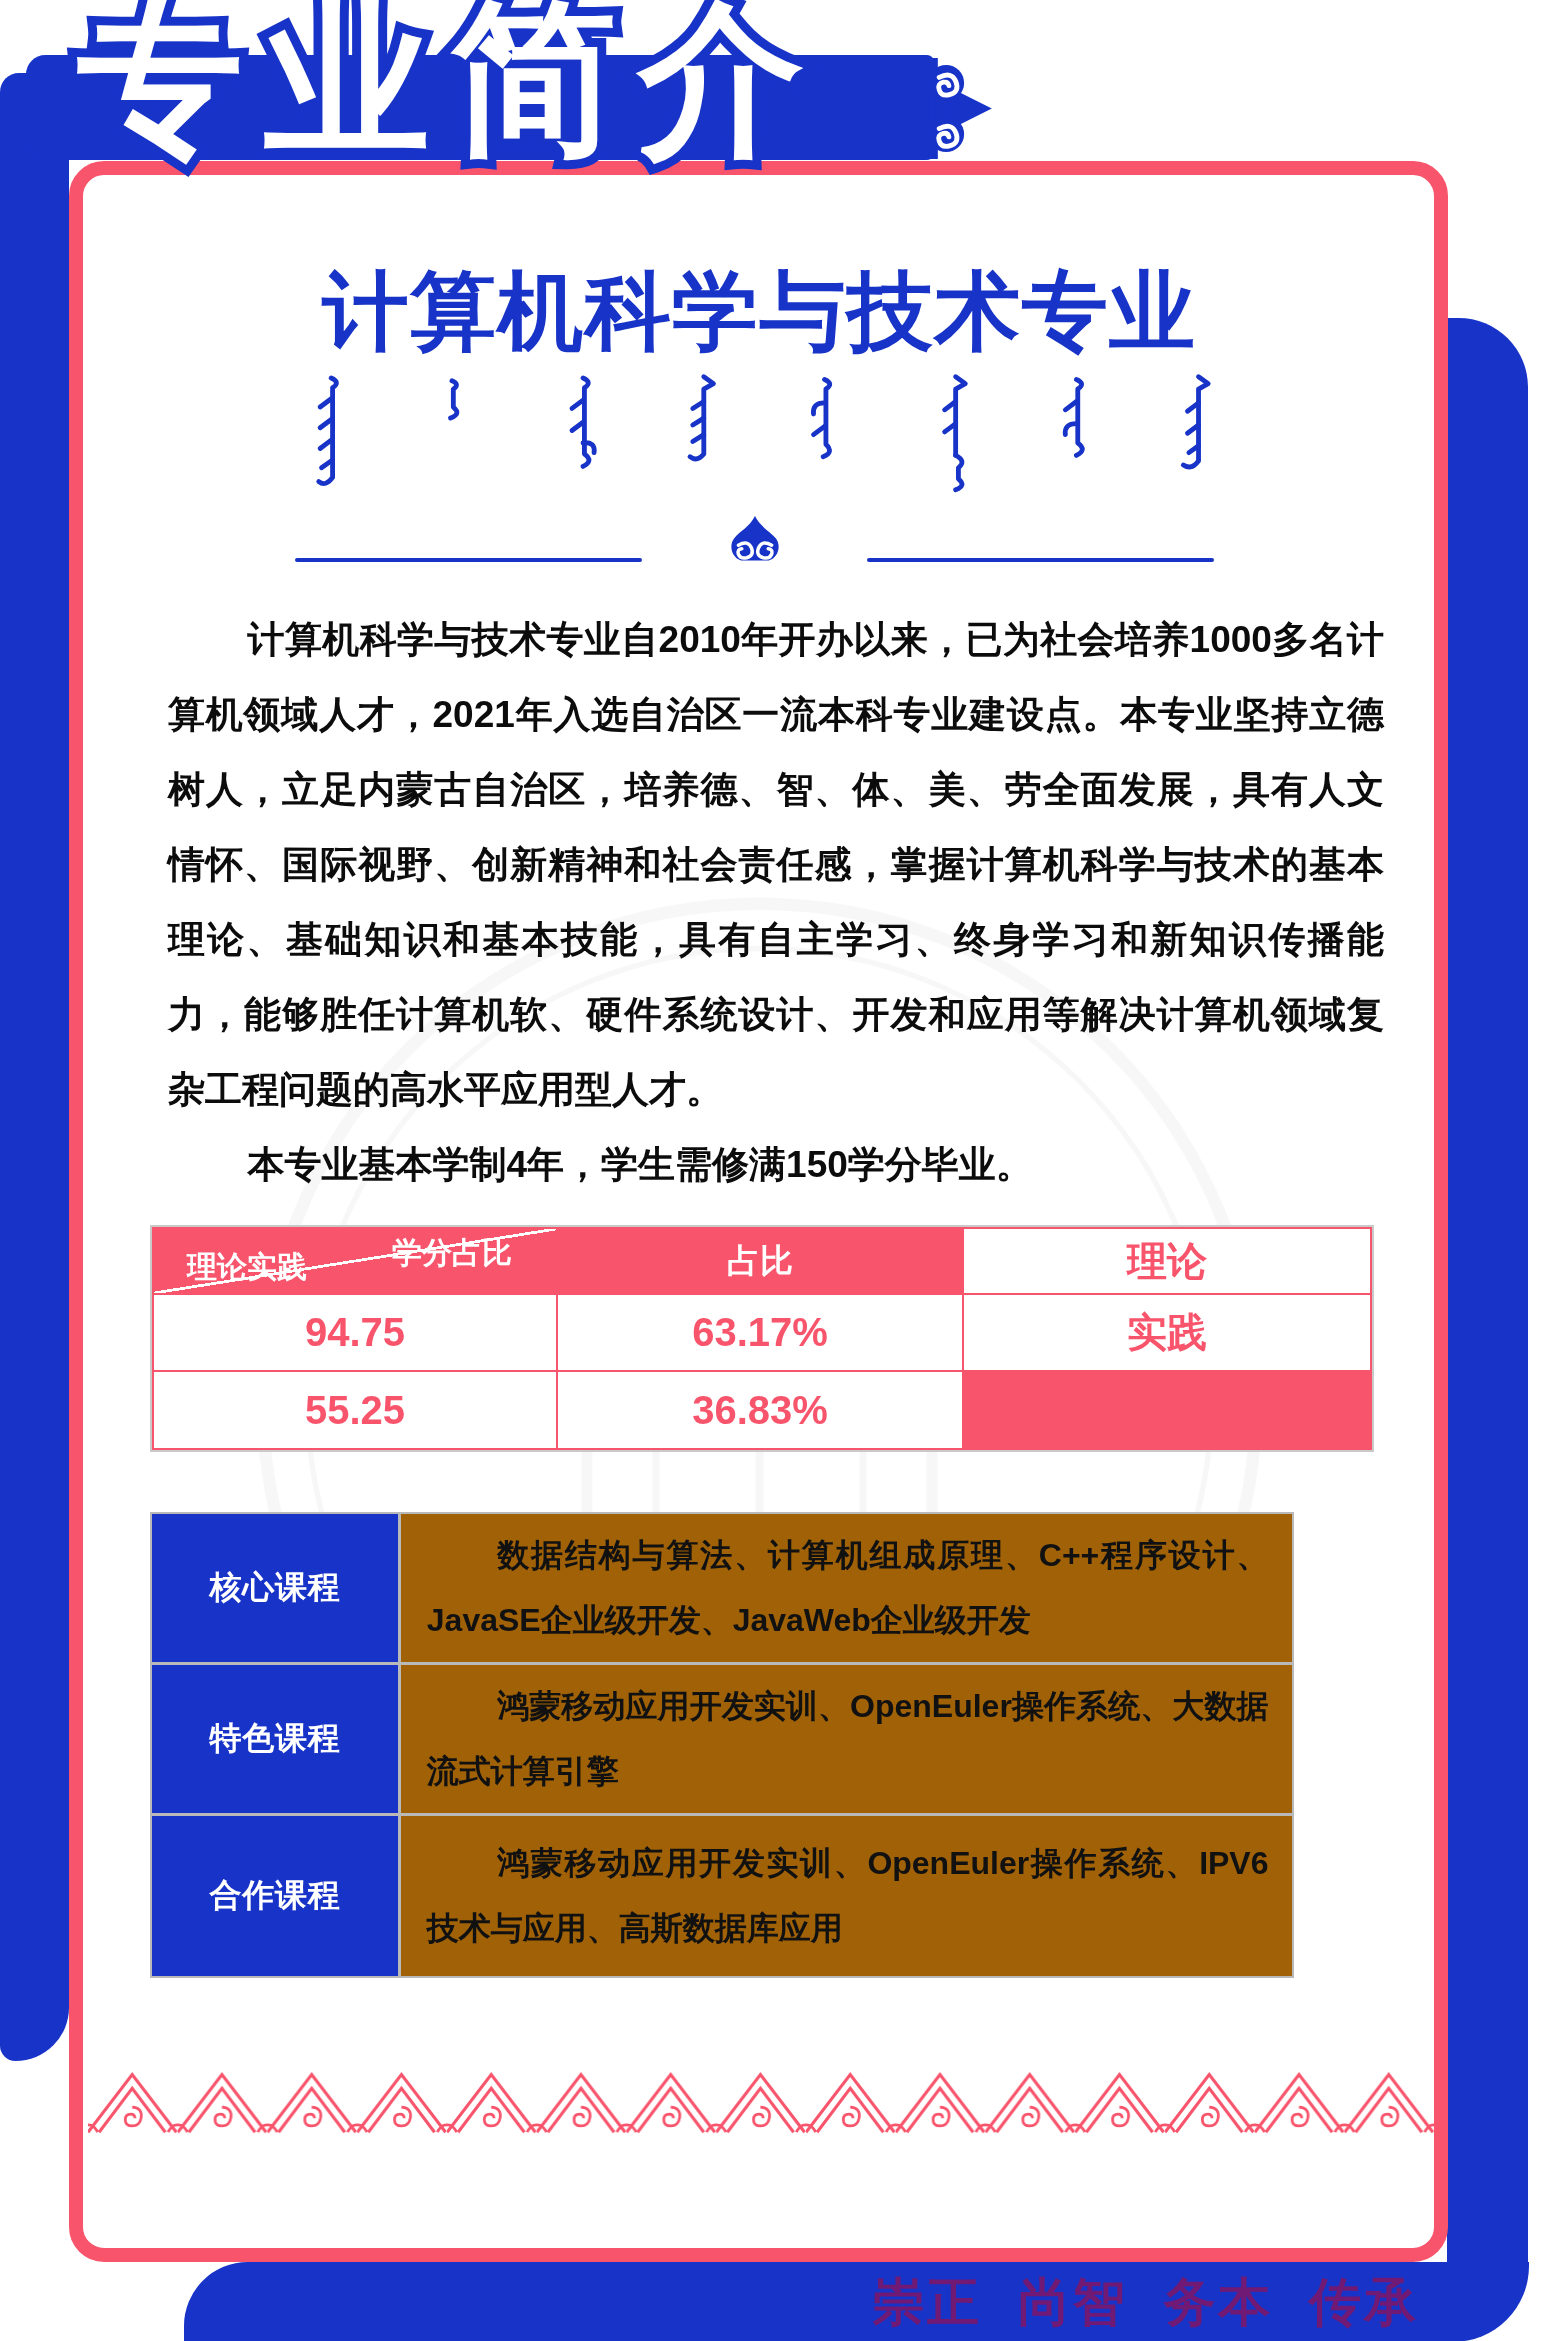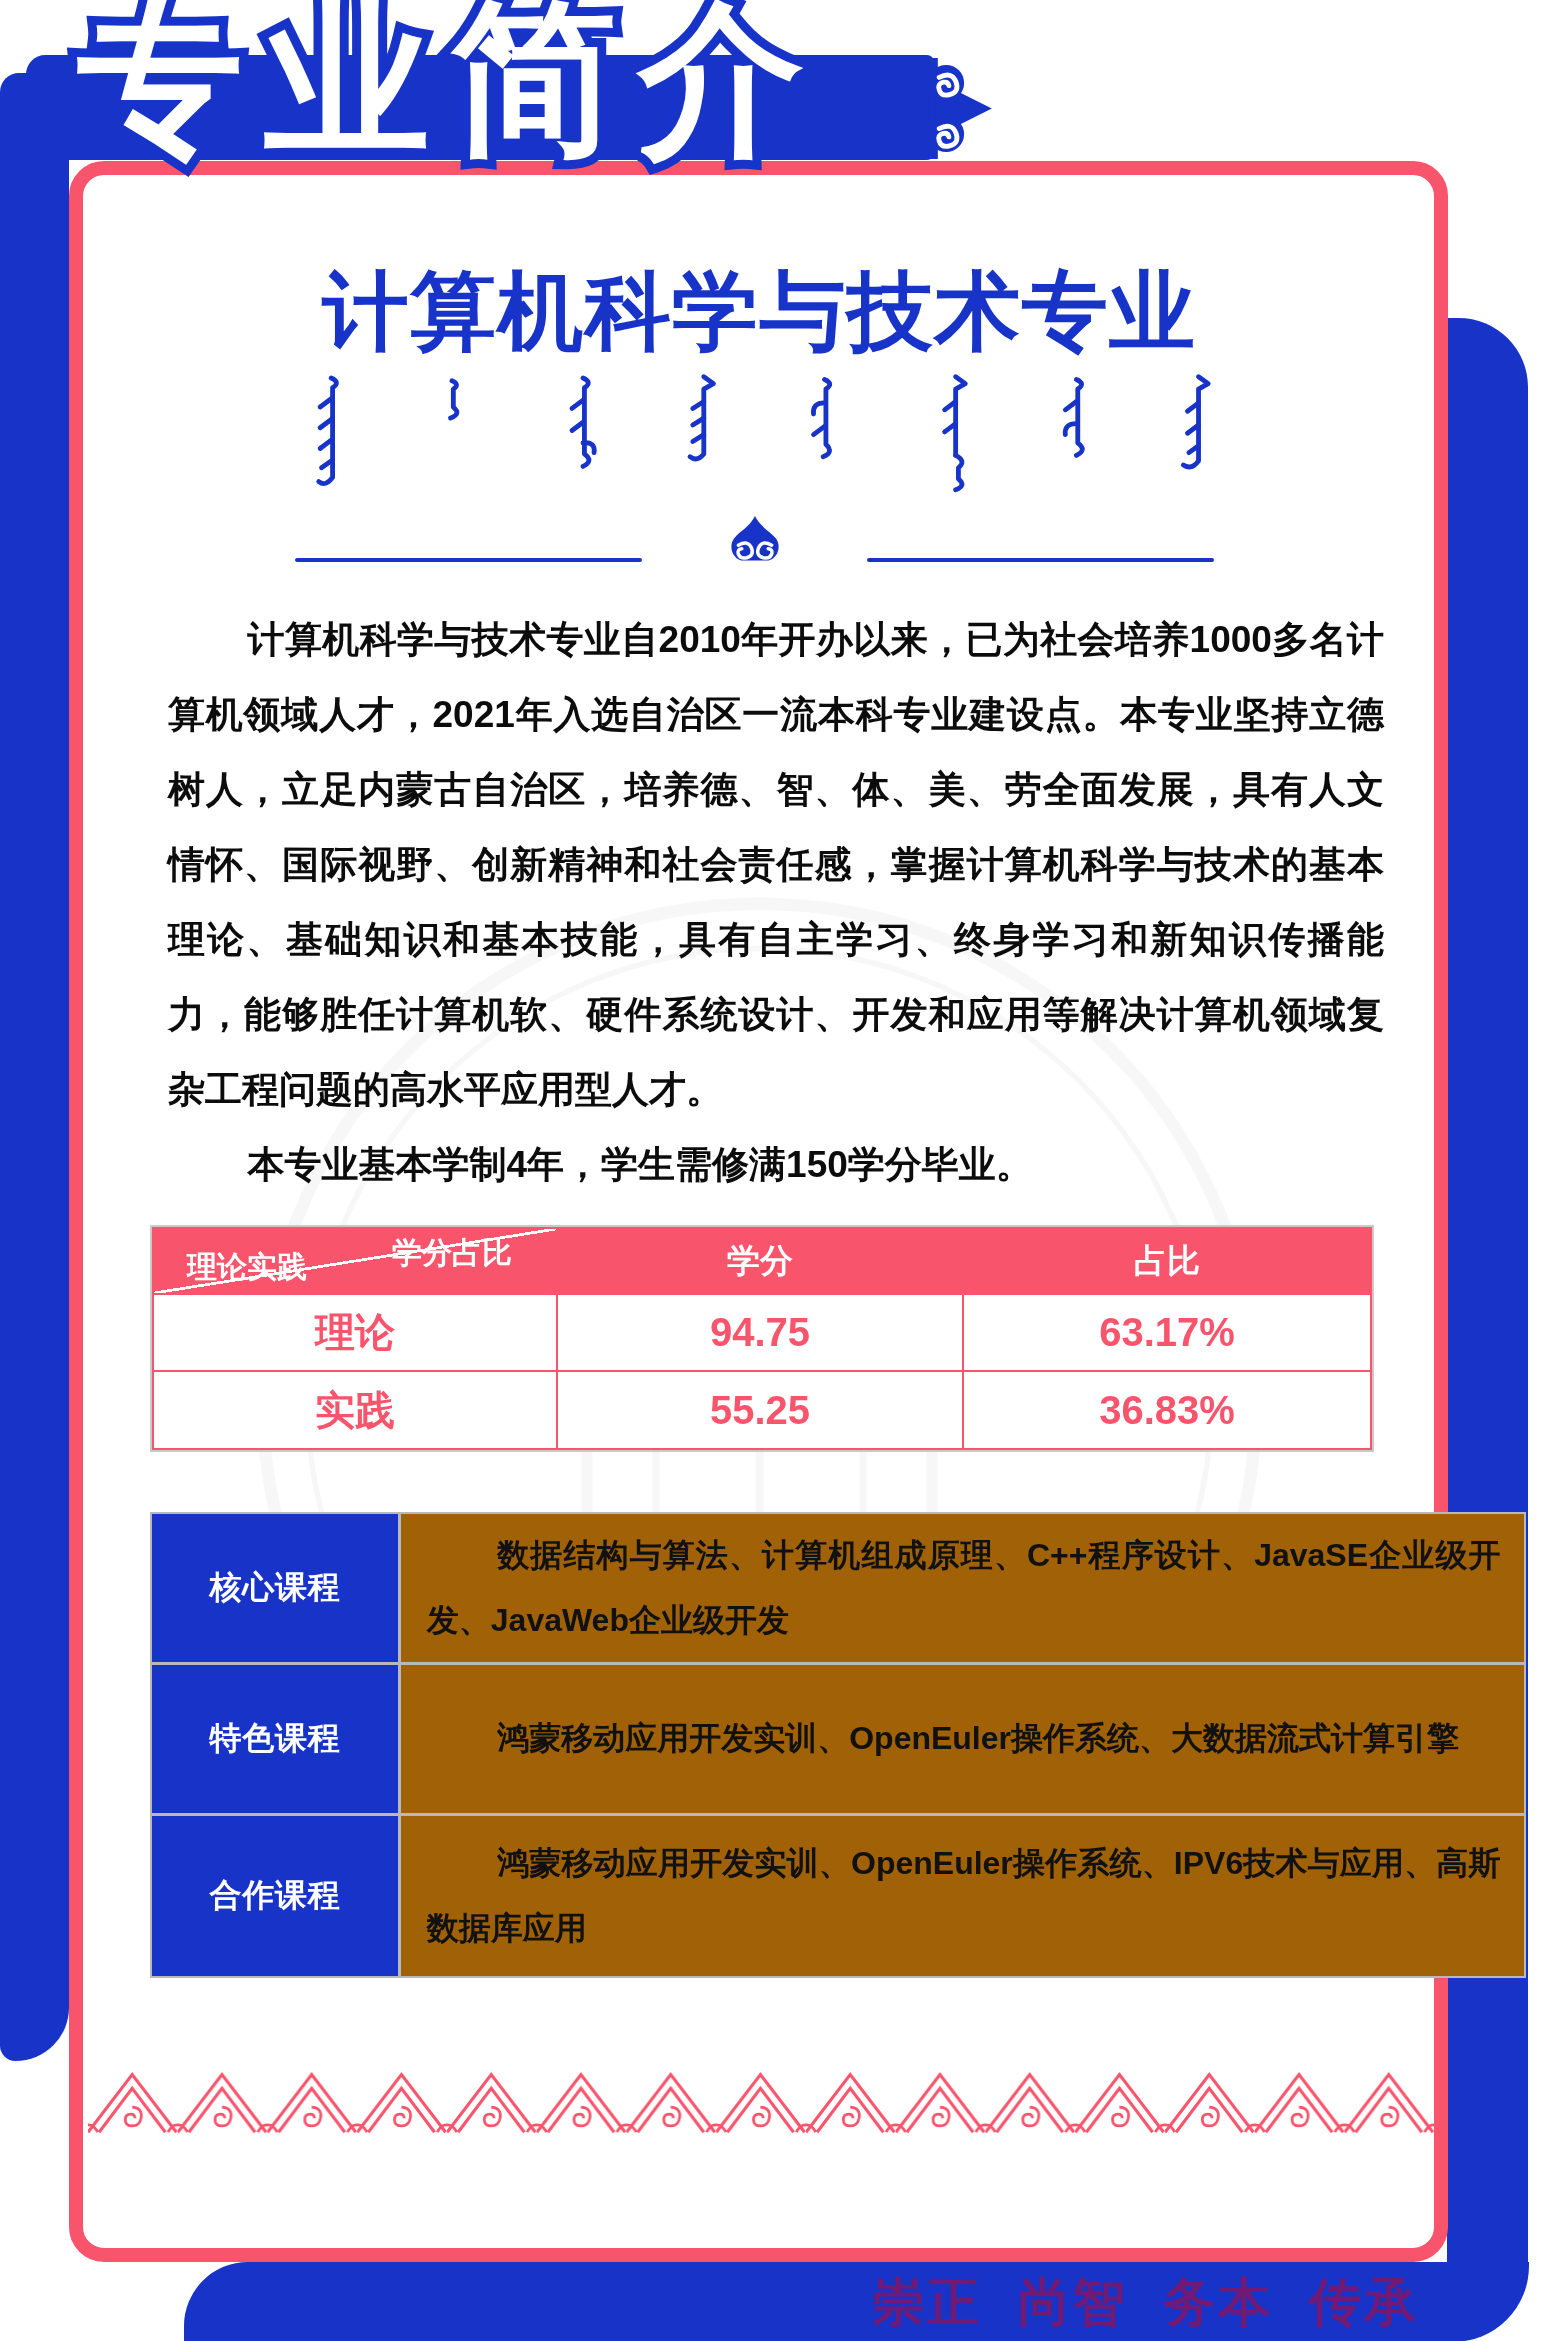--- a/index.html
+++ b/index.html
@@ -59,21 +59,21 @@
   #ct-corner {
     position:relative; background:#f8546c;
     background-image:linear-gradient(to bottom right, rgba(0,0,0,0) calc(50% - 1.4px), #ffffff calc(50% - 1.4px), #ffffff calc(50% + 1.4px), rgba(0,0,0,0) calc(50% + 1.4px));
   }
   #ct-corner .corner-top    { position:absolute; right:44px; top:4.1px;  color:#fff; font-weight:800; font-size:30px; }
   #ct-corner .corner-bottom { position:absolute; left:33px; bottom:5.5px; color:#fff; font-weight:800; font-size:30px;text-align:right; }
   .ct-cell { background:#ffffff; color:#f8546c; font-weight:800; font-size:40px;
              display:flex; align-items:center; justify-content:center; }
   
   #course-table {
-    position:absolute; left:150px; top:1512px; width:1376px; z-index:3;
+    position:absolute; left:150px; top:1512px; width:1144px; z-index:3;
     display:grid; grid-template-columns:246px 1fr; grid-template-rows:148px 148px 160px;
     background:#b9b9b9; gap:2.8px; border:2.8px solid #b9b9b9;
   }
   .co-label { background:#1733c8; color:#ffffff; font-size:32px; font-weight:800;
               display:flex; align-items:center; justify-content:center; letter-spacing:0.7px; }
   .co-cell  { background:#a16207; display:flex; align-items:center; padding:0 23.5px 0 26px; }
   .co-text  { width:100%; font-size:32px; line-height:65px; color:#111111;
               text-indent:2.2em; text-align:justify; font-weight:700; }
   
   #zigzag { position:absolute; left:88px; top:2071px; width:1347px; height:64px; z-index:3; }
@@ -176,21 +176,20 @@
   <div id="body-text">
     <p>计算机科学与技术专业自2010年开办以来，已为社会培养1000多名计算机领域人才，2021年入选自治区一流本科专业建设点。本专业坚持立德树人，立足内蒙古自治区，培养德、智、体、美、劳全面发展，具有人文情怀、国际视野、创新精神和社会责任感，掌握计算机科学与技术的基本理论、基础知识和基本技能，具有自主学习、终身学习和新知识传播能力，能够胜任计算机软、硬件系统设计、开发和应用等解决计算机领域复杂工程问题的高水平应用型人才。</p>
     <p>本专业基本学制4年，学生需修满150学分毕业。</p>
   </div>
 
   <div id="credit-table">
     <div id="ct-corner" class="ct-head">
       <span class="corner-top">学分占比</span>
       <span class="corner-bottom">理论实践</span>
     </div>
-    <div class="ct-head">学分</div>
     <div class="ct-head">占比</div>
 
     <div class="ct-cell">理论</div>
     <div class="ct-cell">94.75</div>
     <div class="ct-cell">63.17%</div>
 
     <div class="ct-cell">实践</div>
     <div class="ct-cell">55.25</div>
     <div class="ct-cell">36.83%</div>
   </div>

